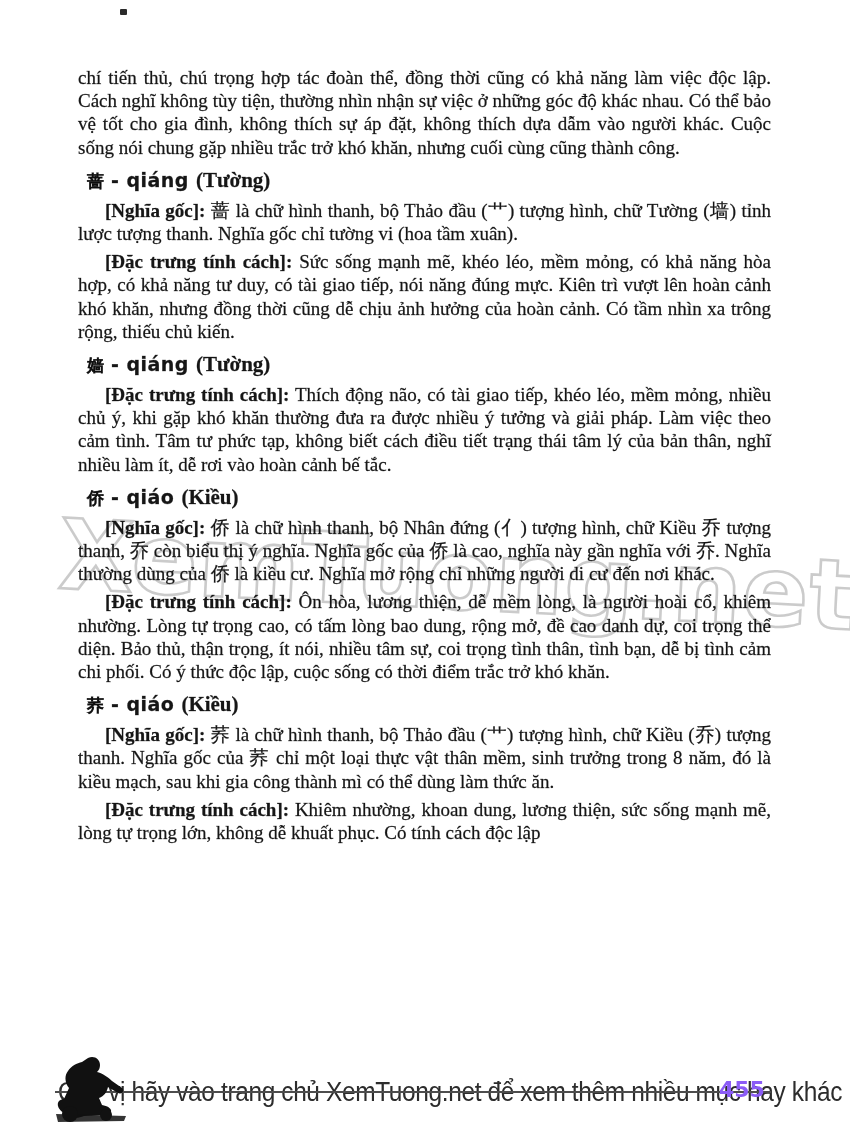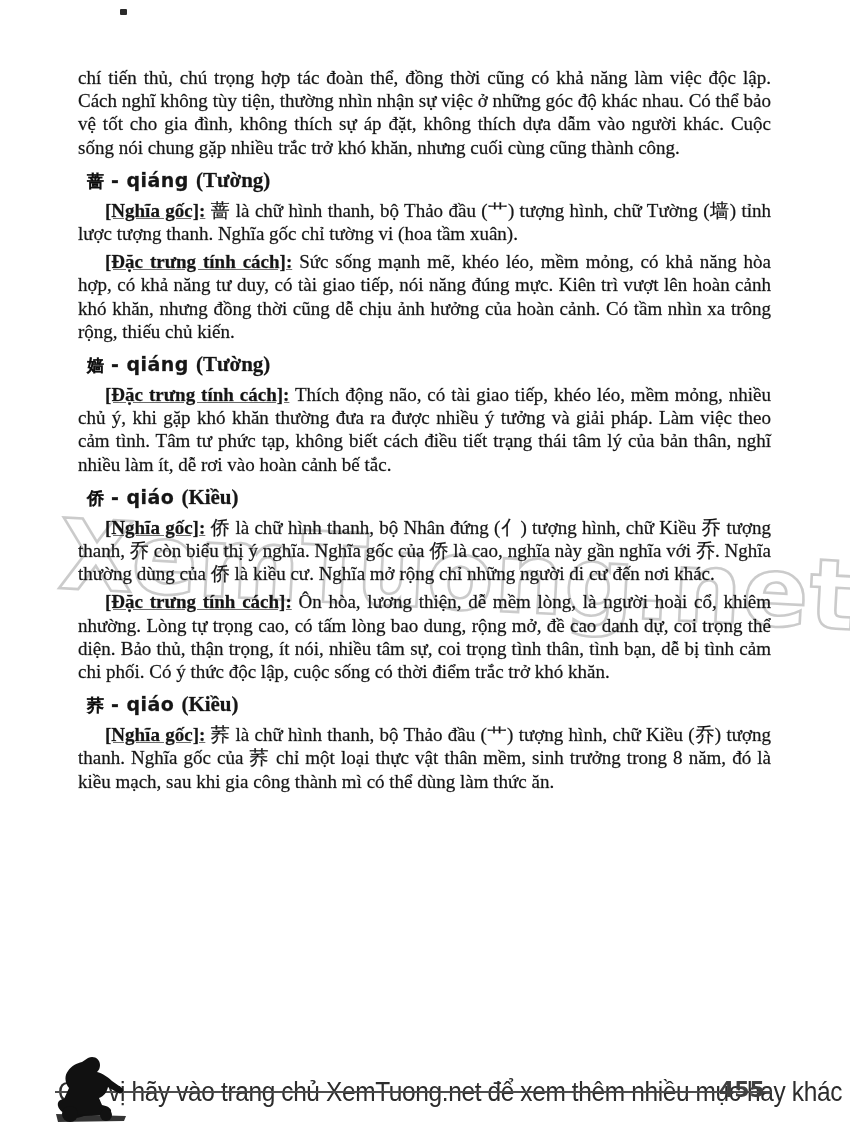--- a/index.html
+++ b/index.html
@@ -40,21 +40,21 @@
     left:61px;top:66px;
     width:727px;
     z-index:2;
     font-size:19px;
     line-height:23.2px;
     text-align:justify;
     -webkit-text-stroke:0.35px rgba(10,10,10,0.6);
   }
   .content p{margin:5px 17px;text-indent:27px;}
   p.intro{text-indent:0;margin-top:0;}
-  .section-label{font-weight:bold;text-decoration:underline;}
+  .section-label{font-weight:bold;}
   .entry-heading{
     margin:9px 0 4px 26px;
     font-size:20px;
     line-height:24px;
     text-align:left;
     display:flex;align-items:baseline;gap:7px;
   }
   .hanzi{font-size:17px;font-weight:bold;}
   .pinyin-wrap{
     font-family:"DejaVu Sans",sans-serif;
@@ -74,21 +74,21 @@
     color:#2c2c2c;
     white-space:nowrap;
   }
   .strike-line{
     position:absolute;left:55px;top:1091px;width:716px;height:2px;
     background:#4d4d4d;z-index:4;
   }
   .page-number{
     position:absolute;left:719px;top:1077px;z-index:5;
     font-family:"DejaVu Sans",sans-serif;
-    font-weight:bold;font-size:22px;color:#404040;
+    font-weight:bold;font-size:22px;color:#8b5cf6;
   }
   .ink-blot{
     position:absolute;left:54px;top:1056px;z-index:5;
     width:78px;height:68px;
   }
 </style>
 </head>
 <body>
 
 <div class="page">
@@ -135,20 +135,21 @@
 
     <div class="entry-heading">
       <span class="hanzi">荞</span>
       <span class="pinyin-wrap">
           <span>-</span>
           <span>qiáo</span>
         </span>
       <span class="viet-name">(Kiều)</span>
     </div>
     <p><span class="section-label">[Nghĩa gốc]:</span><span> 荞 là chữ hình thanh, bộ Thảo đầu (艹) tượng hình, chữ Kiều (乔) tượng thanh. Nghĩa gốc của 荞 chỉ một loại thực vật thân mềm, sinh trưởng trong 8 năm, đó là kiều mạch, sau khi gia công thành mì có thể dùng làm thức ăn.</span></p>
+    <p><span class="section-label">[Đặc trưng tính cách]:</span><span> Khiêm nhường, khoan dung, lương thiện, sức sống mạnh mẽ, lòng tự trọng lớn, không dễ khuất phục. Có tính cách độc lập</span></p>
 
   </div>
 
   <svg class="ink-blot" viewBox="0 0 78 68" xmlns="http://www.w3.org/2000/svg">
     <path fill="#111" d="M34,2 c6,-3 12,1 12,7 c0,3 -1,5 -3,7 c5,1 11,5 15,9 l10,7 c3,2 0,7 -4,5 l-10,-6 c-1,5 -4,9 -9,11 l3,7 c6,1 10,4 9,7 l-5,3 l-22,1 c-7,3 -13,2 -17,-2 c-4,-1 -8,-4 -9,-8 c-1,-4 2,-7 6,-7 l5,-11 c-4,-5 -5,-12 -1,-17 c3,-5 9,-8 14,-9 z"></path>
     <path fill="#111" d="M2,58 l70,2 l-2,5 l-66,1 z" opacity="0.85"></path>
     <circle cx="16" cy="58" r="8" fill="#111"></circle>
     <circle cx="52" cy="59" r="6" fill="#111"></circle>
   </svg>
   <div class="footer-note">Quý vị hãy vào trang chủ XemTuong.net để xem thêm nhiều mục hay khác</div>

